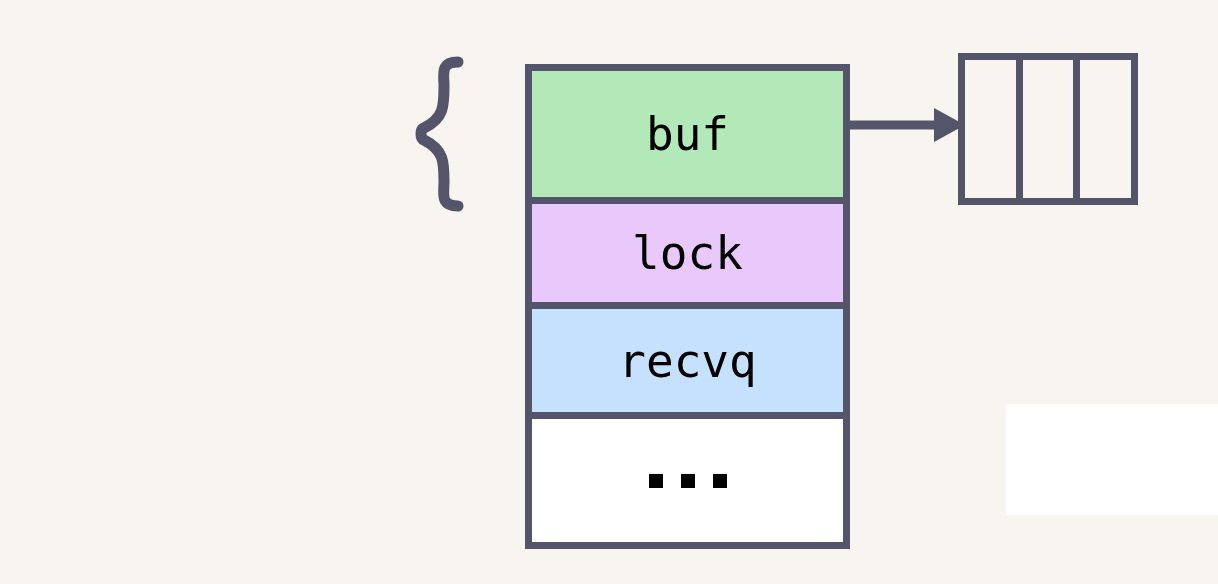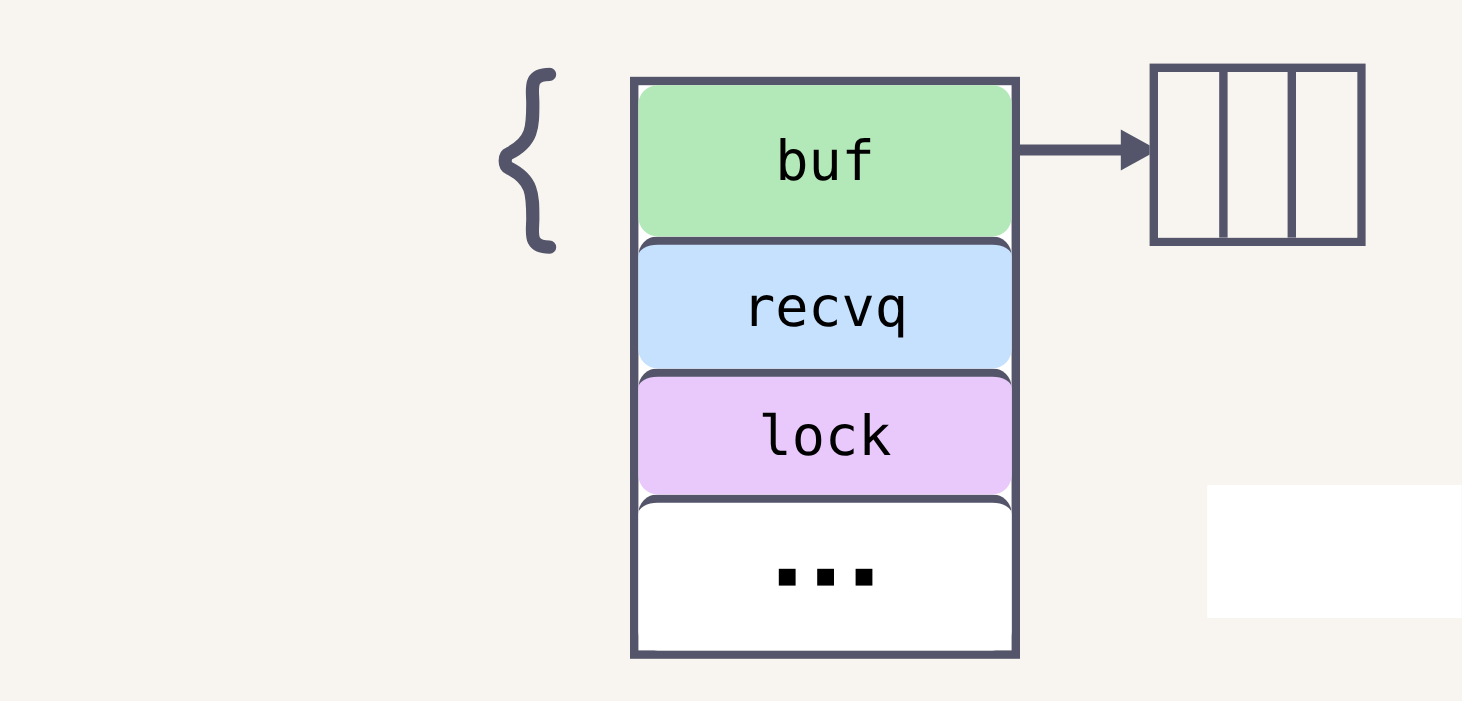--- a/index.html
+++ b/index.html
@@ -60,21 +60,20 @@
     position: relative;
     box-sizing: border-box;
     display: flex;
     align-items: center;
     justify-content: center;
     color: #000000;
     font-family: "DejaVu Sans Mono", "Liberation Mono", monospace;
     font-size: 46px;
     font-weight: 400;
     letter-spacing: 0px;
-    border-radius: 16px;
   }
   .field + .field {
     border-top: 7px solid #54546a;
   }
   .field-buf   { height: 126px; background: #b3e8b8; }
   .field-lock  { height: 105px; background: #e9c9fb; }
   .field-recvq { height: 110px; background: #c5e1fd; }
   .field-dots  { flex: 1 1 auto; background: #ffffff; }
 
   .dots-glyph {
@@ -145,26 +144,26 @@
                C 30 138 26 150 44 150" fill="none" stroke="#54546a" stroke-width="11" stroke-linecap="round" stroke-linejoin="round"></path>
     </svg>
   </div>
 
   <div class="struct-box">
 
     <div class="field field-buf">
       <span>buf</span>
     </div>
 
+    <div class="field field-lock">
+      <span>lock</span>
+    </div>
+
     <div class="field field-recvq">
       <span>recvq</span>
-    </div>
-
-    <div class="field field-lock">
-      <span>lock</span>
     </div>
 
     <div class="field field-dots">
       <span class="dots-glyph">
         <span></span>
         <span></span>
         <span></span>
       </span>
     </div>
 

